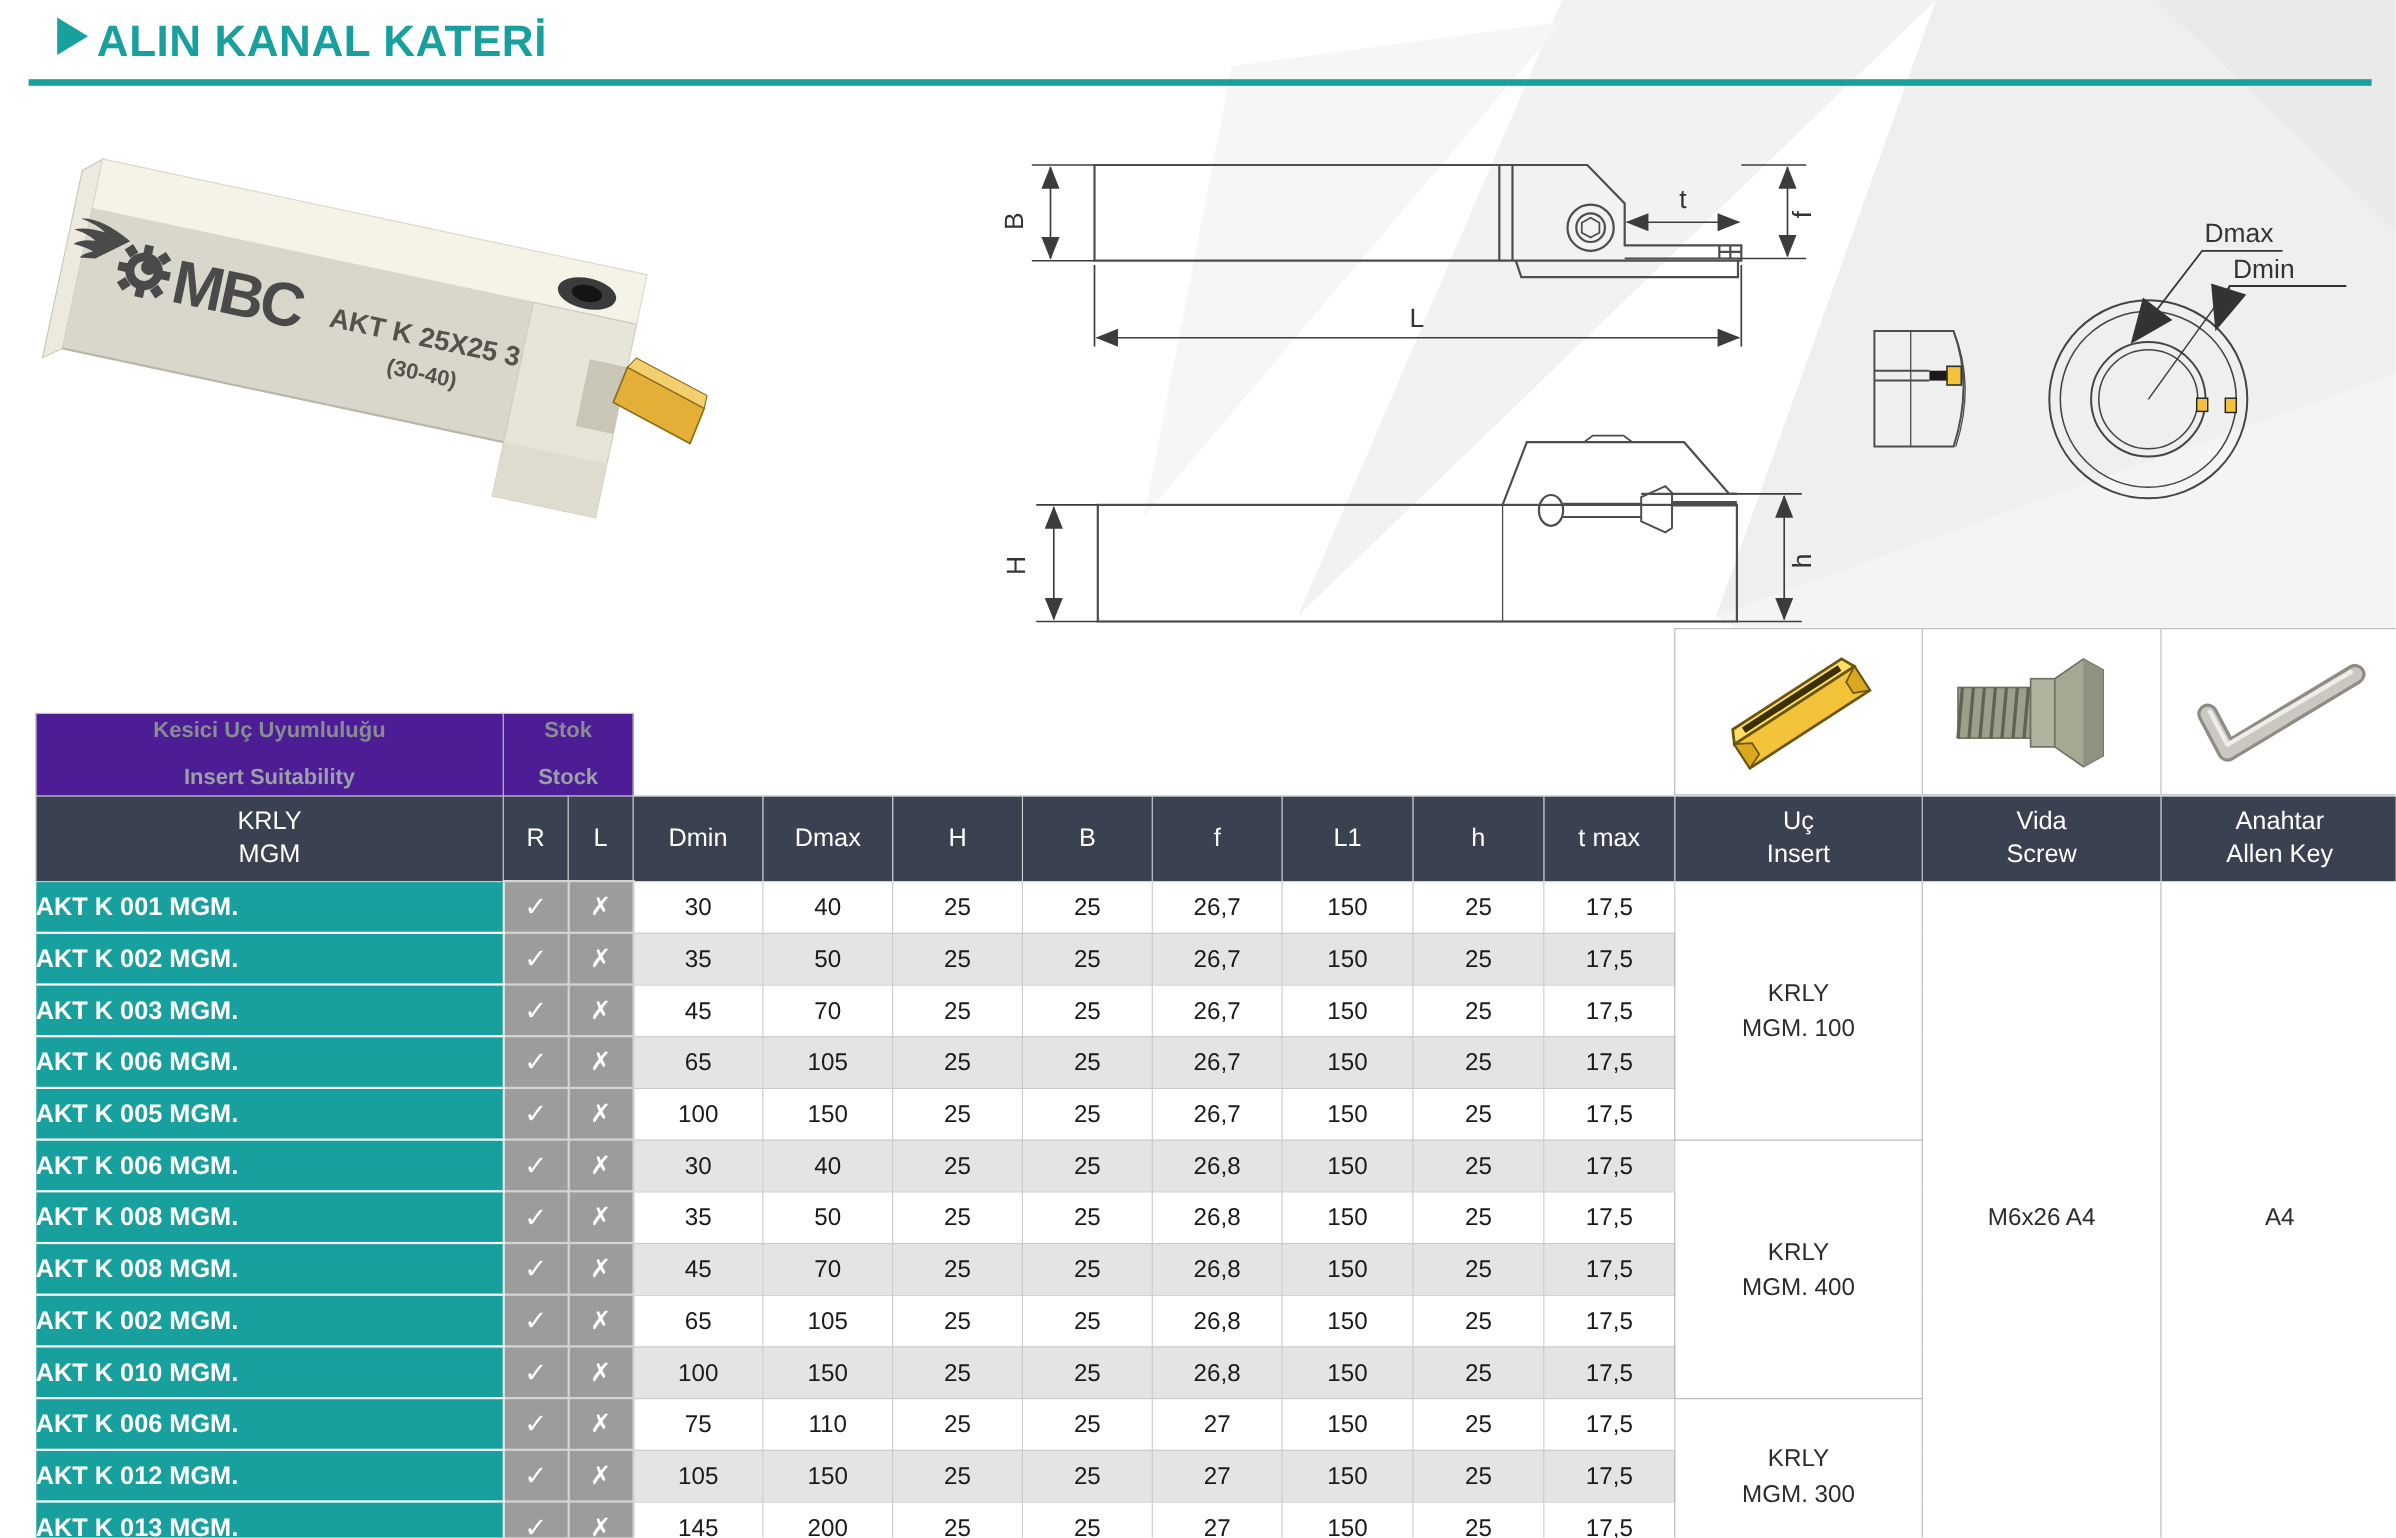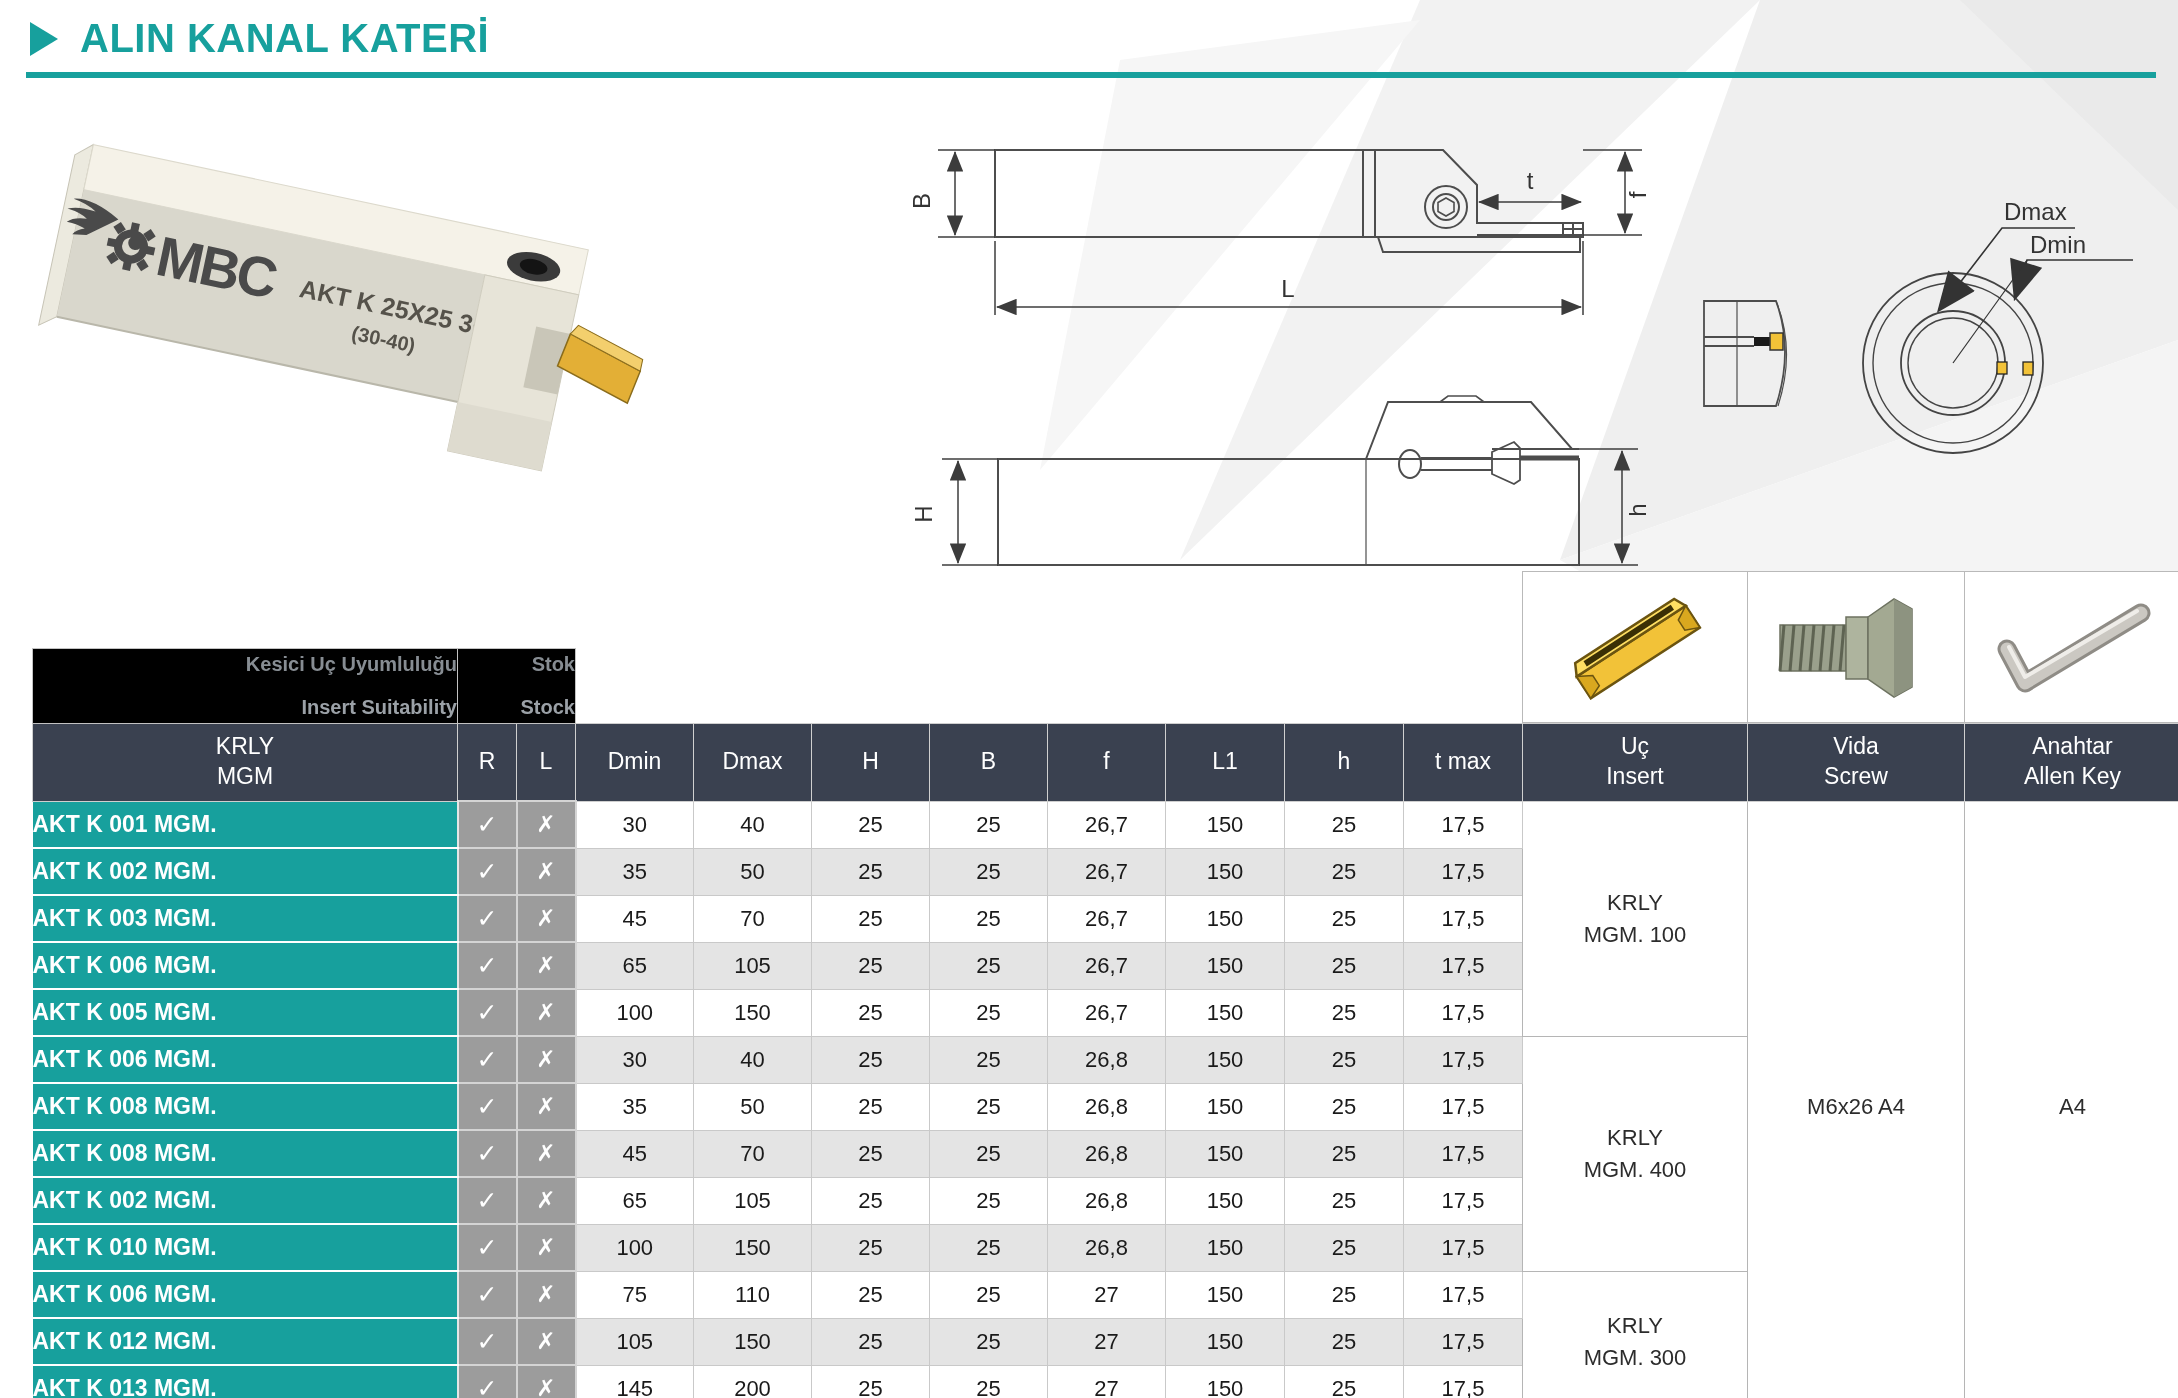--- a/index.html
+++ b/index.html
@@ -1,41 +1,41 @@
 <!DOCTYPE html>
 <html><head>
 <meta charset="utf-8">
 <style>
   html,body{margin:0;padding:0;background:#fff;}
   .page{position:relative;width:2178px;height:1398px;background:#ffffff;overflow:hidden;
         font-family:"Liberation Sans",sans-serif;}
   .deco{position:absolute;left:0;top:0;z-index:0;}
 
   
-  .hdr{position:absolute;left:30px;top:16px;display:flex;align-items:center;gap:22px;z-index:2;}
+  .hdr{position:absolute;left:52px;top:16px;display:flex;gap:8px;z-index:2;}
   .tri{width:0;height:0;border-left:28px solid #17A09D;border-top:17px solid transparent;
        border-bottom:17px solid transparent;}
   .title{margin:0;font-size:40px;font-weight:bold;color:#17A09D;letter-spacing:.5px;}
   .rule{position:absolute;left:26px;right:22px;top:72px;height:6px;background:#17A09D;z-index:2;}
 
   
   .fig{position:absolute;z-index:1;}
   #photo{left:28px;top:80px;}
   #draw1{left:880px;top:95px;}
   #draw2{left:880px;top:392px;}
   #draw3{left:1680px;top:140px;}
   .dimtxt{font-size:24px;fill:#333;}
 
   
   table.spec{position:absolute;left:32px;top:648px;width:2146px;z-index:2;
              border-collapse:collapse;table-layout:fixed;background:transparent;}
   table.spec th,table.spec td{padding:0;overflow:visible;}
 
-  .pre-gray{height:74px;background:#000000;border:1px solid #C2C2C2;color:#878D93;
-            font-size:20px;font-weight:bold;text-align:right;line-height:1.35;}
+  .pre-gray{height:74px;background:#4c1d95;border:1px solid #C2C2C2;color:#878D93;
+            font-size:20px;font-weight:bold;text-align:center;line-height:1.35;}
   .pre-gray .sub{color:#9BA1A7;margin-top:16px;}
   .pre-blank{border:none;background:transparent;}
   .img-host{border:none;background:transparent;position:relative;}
   .imgbox{position:absolute;left:-1px;right:-1px;bottom:0;height:150px;background:#fff;
           border:1px solid #B9B9B9;display:flex;align-items:center;justify-content:center;}
 
   .main-head th{height:76px;background:#3A4150;color:#fff;font-size:23px;font-weight:400;
                 text-align:center;border:1px solid #CFCFCF;line-height:1.3;}
 
   tr.spec-row td{height:45px;}

